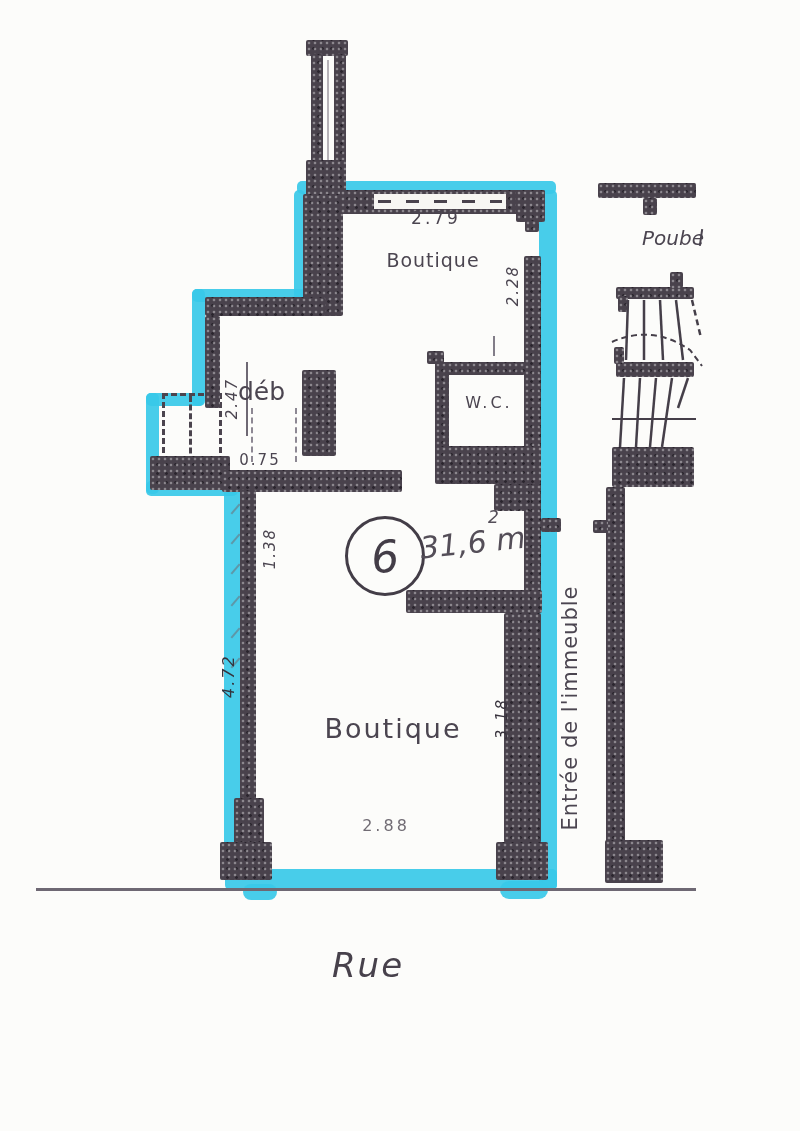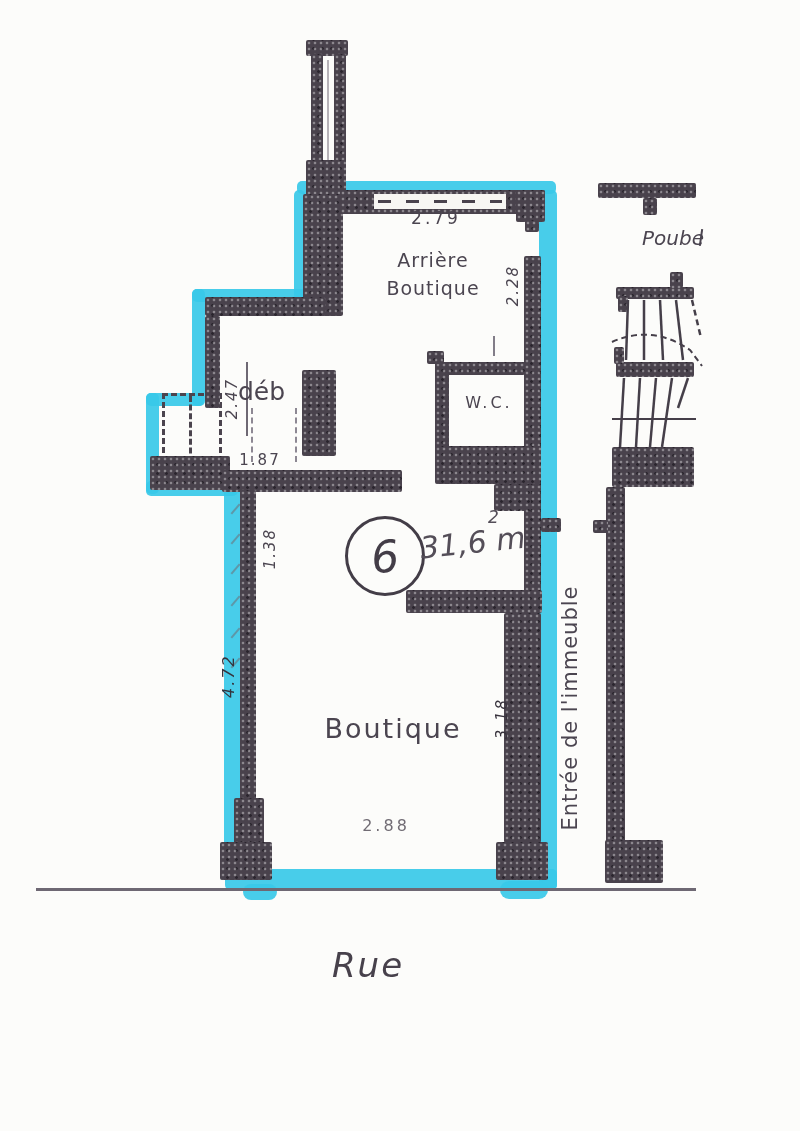--- a/index.html
+++ b/index.html
@@ -123,31 +123,30 @@
   <div class="tick" style="left:229px;top:568px"></div>
   <div class="tick" style="left:229px;top:600px"></div>
   <div class="tick" style="left:229px;top:632px"></div>
   <div class="tick" style="left:229px;top:662px"></div>
 
   <div class="thin" style="left:36px;top:888px;width:660px;height:3px"></div>
 
   <div class="lbl ctr" style="left:398px;top:209px;width:76px;font-size:17px;letter-spacing:3px">2.79</div>
 
   <div class="lbl ctr" style="left:360px;top:246px;width:146px;font-size:19px;letter-spacing:1px;line-height:28px">
-    <div>Arrière</div>
     <div>Boutique</div>
   </div>
 
   <div class="lbl ctr rot hand" style="left:482px;top:277px;width:64px;font-size:15px;letter-spacing:2px">2.28</div>
 
   <div class="lbl" style="left:238px;top:378px;font-size:25px">déb</div>
 
   <div class="lbl ctr rot hand" style="left:201px;top:390px;width:64px;font-size:15px;letter-spacing:2px">2.47</div>
 
-  <div class="lbl ctr" style="left:226px;top:452px;width:68px;font-size:15px;letter-spacing:2px">1.87</div>
+  <div class="lbl ctr" style="left:226px;top:452px;width:68px;font-size:15px;letter-spacing:2px">0.75</div>
 
   <div class="lbl ctr" style="left:456px;top:394px;width:66px;font-size:16px;letter-spacing:3px">W.C.</div>
 
   <div class="circle6">
     <span>6</span>
   </div>
 
   <div class="lbl" style="left:420px;top:512px;width:130px;height:64px;z-index:5">
     <span class="hand" style="position:absolute;left:0;top:14px;font-size:30px;transform:rotate(-6deg);color:#544e58">31,6 m</span>
     <span class="hand" style="position:absolute;left:68px;top:-4px;font-size:17px;color:#544e58">2</span>

